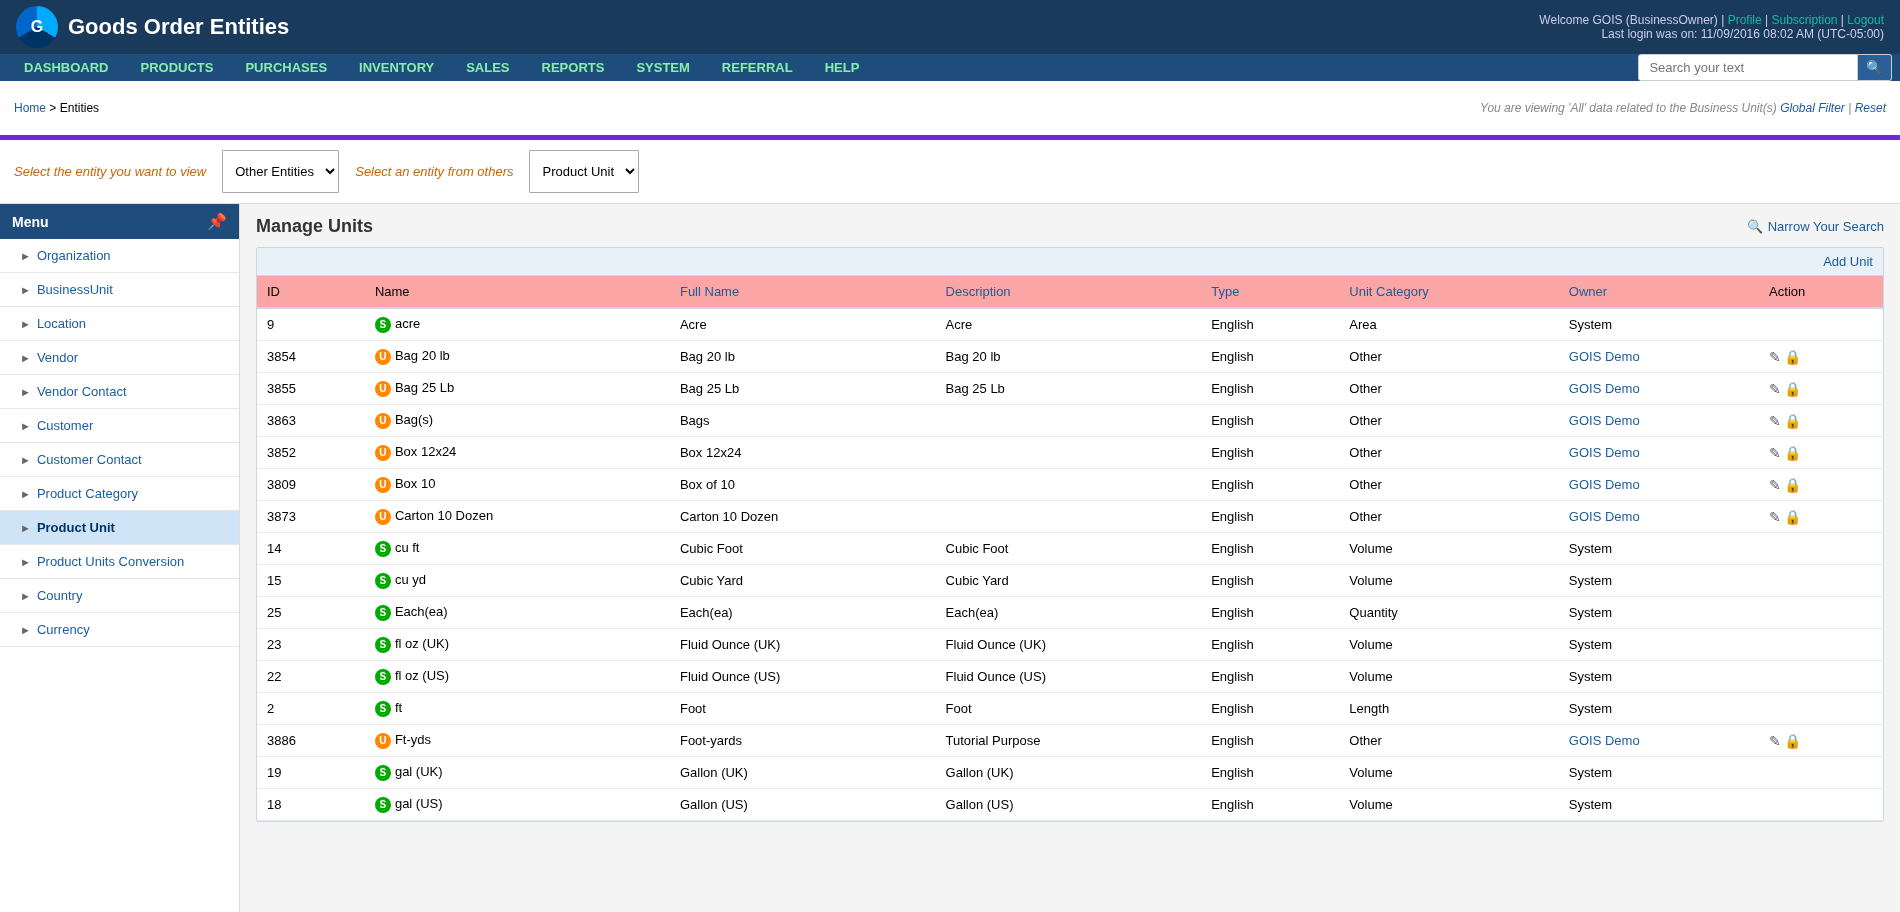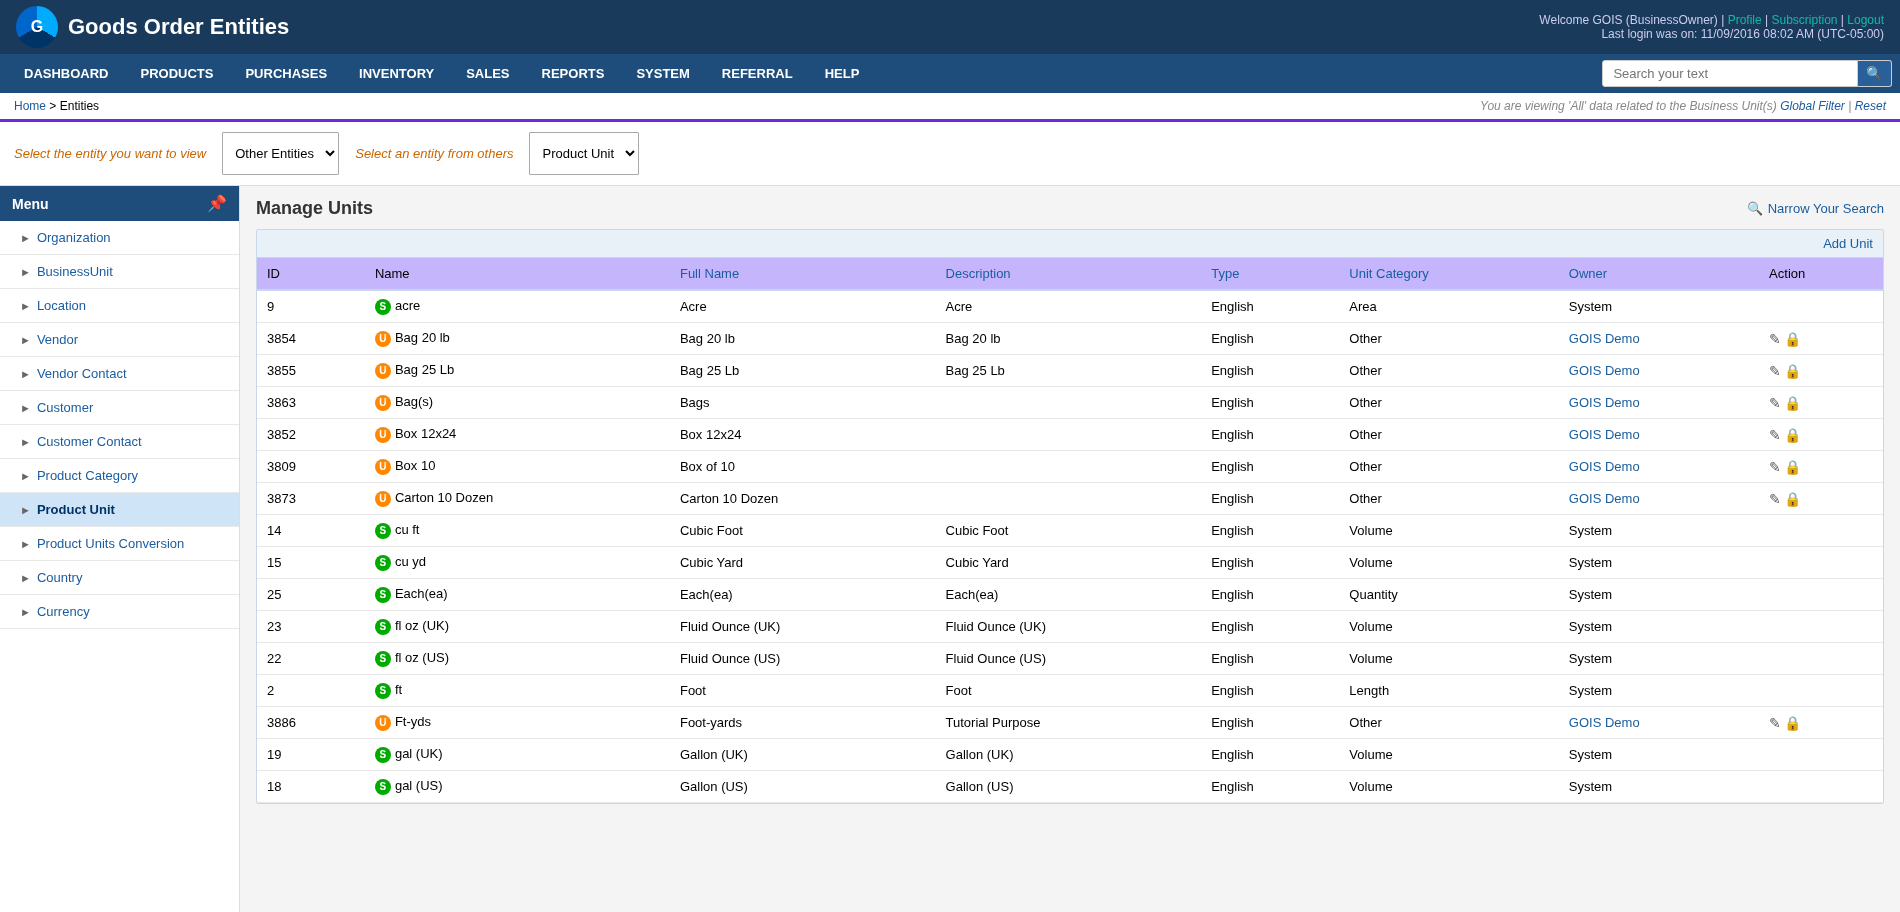--- a/index.html
+++ b/index.html
@@ -32,59 +32,59 @@
 
     
     .nav-bar {
       background: #1e4d7b;
       display: flex;
       align-items: center;
       padding: 0 8px;
       gap: 0;
     }
     .nav-item {
-      color: #ffffff;
-      padding: 12px 16px;
+      color: #86efac;
+      padding: 6px 16px;
       font-size: 13px;
       font-weight: bold;
       cursor: pointer;
       text-decoration: none;
       display: block;
     }
     .search-area {
       margin-left: auto;
       display: flex;
       align-items: center;
     }
     .search-input {
       padding: 5px 10px;
       border: 1px solid #ccc;
       border-radius: 3px 0 0 3px;
       font-size: 13px;
-      width: 256px;
+      width: 220px;
       color: #999;
     }
     .search-btn {
       background: #2a6099;
       border: 1px solid #ccc;
       border-left: none;
       padding: 5px 8px;
       cursor: pointer;
       border-radius: 0 3px 3px 0;
       color: white;
     }
 
     
     .breadcrumb-bar {
       background: white;
-      padding: 6px 14px;
+      padding: 20px 14px;
       display: flex;
       justify-content: space-between;
       align-items: center;
-      border-bottom: 3px solid #6d28d9;
+      border-bottom: 5px solid #6d28d9;
       font-size: 12px;
     }
     .breadcrumb-bar a { color: #1a5c9e; text-decoration: none; }
     .viewing-info { color: #888; font-style: italic; font-size: 12px; }
     .viewing-info a { color: #1a5c9e; }
 
     
     .entity-bar {
       background: white;
       padding: 10px 14px;
@@ -170,21 +170,21 @@
       font-size: 13px;
       cursor: pointer;
       text-decoration: none;
     }
 
     table {
       width: 100%;
       border-collapse: collapse;
       font-size: 13px;
     }
-    thead tr { background: #c4b5fd; }
+    thead tr { background: #fca5a5; }
     th {
       padding: 8px 10px;
       text-align: left;
       border-bottom: 2px solid #c8d8e8;
       font-weight: normal;
       white-space: nowrap;
     }
     th a { color: #1a5c9e; text-decoration: none; }
     td {
       padding: 7px 10px;

